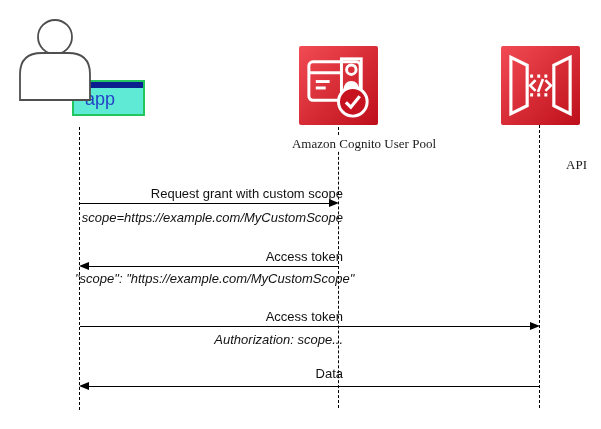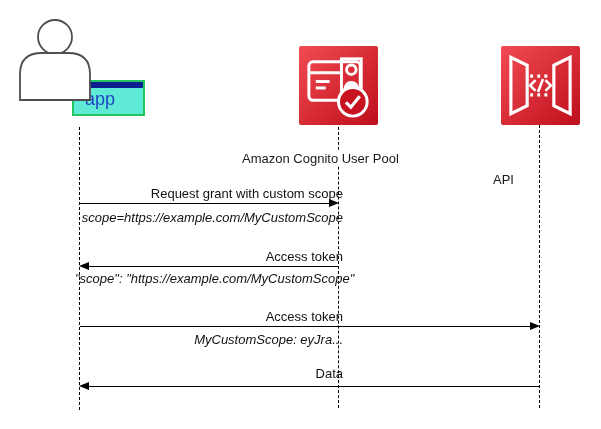--- a/index.html
+++ b/index.html
@@ -14,22 +14,23 @@
   }
   #app-box .titlebar{position:absolute;left:0;top:0;right:0;height:6px;background:#0B1F8E;}
   #app-box .app-label{
     position:absolute;left:11px;top:7px;font-size:18px;line-height:20px;color:#2442C8;
   }
   #user-svg{position:absolute;left:17px;top:17px;z-index:3;}
   .aws-icon{position:absolute;top:46px;}
   #cognito-icon{left:299px;}
   #api-icon{left:501px;}
   .actor-label{
-    position:absolute;top:151px;font-size:13px;line-height:15px;text-align:left;z-index:4;
+    position:absolute;top:136px;font-size:13px;line-height:15px;text-align:right;z-index:4;
     color:#1a1a1a;
+    font-family:Liberation Serif, serif;
   }
   .actor-label span{background:#fff;padding:0 3px;}
   #cognito-label{left:239px;width:200px;}
   #api-label{left:490px;width:100px;margin-top:21px;}
   
   .lifeline{position:absolute;width:0;border-left:1px dashed #000;z-index:1;}
   #lifeline-app{left:79px;top:127px;height:283px;}
   #lifeline-cognito{left:338px;top:127px;height:281px;}
   #lifeline-api{left:539px;top:125px;height:283px;}
   
@@ -127,19 +128,19 @@
   <div id="m1-detail" class="msg-detail">scope=https://example.com/MyCustomScope</div>
 
   <div id="m2-label" class="msg-label">Access token</div>
   <div id="m2-line" class="arrow-line"></div>
   <div id="m2-head" class="arrow-head left"></div>
   <div id="m2-detail" class="msg-detail">"scope": "https://example.com/MyCustomScope"</div>
 
   <div id="m3-label" class="msg-label">Access token</div>
   <div id="m3-line" class="arrow-line"></div>
   <div id="m3-head" class="arrow-head right"></div>
-  <div id="m3-detail" class="msg-detail">MyCustomScope: eyJra...</div>
+  <div id="m3-detail" class="msg-detail">Authorization: scope...</div>
 
   <div id="m4-label" class="msg-label">Data</div>
   <div id="m4-line" class="arrow-line"></div>
   <div id="m4-head" class="arrow-head left"></div>
 
 </div>
 
 </body></html>

